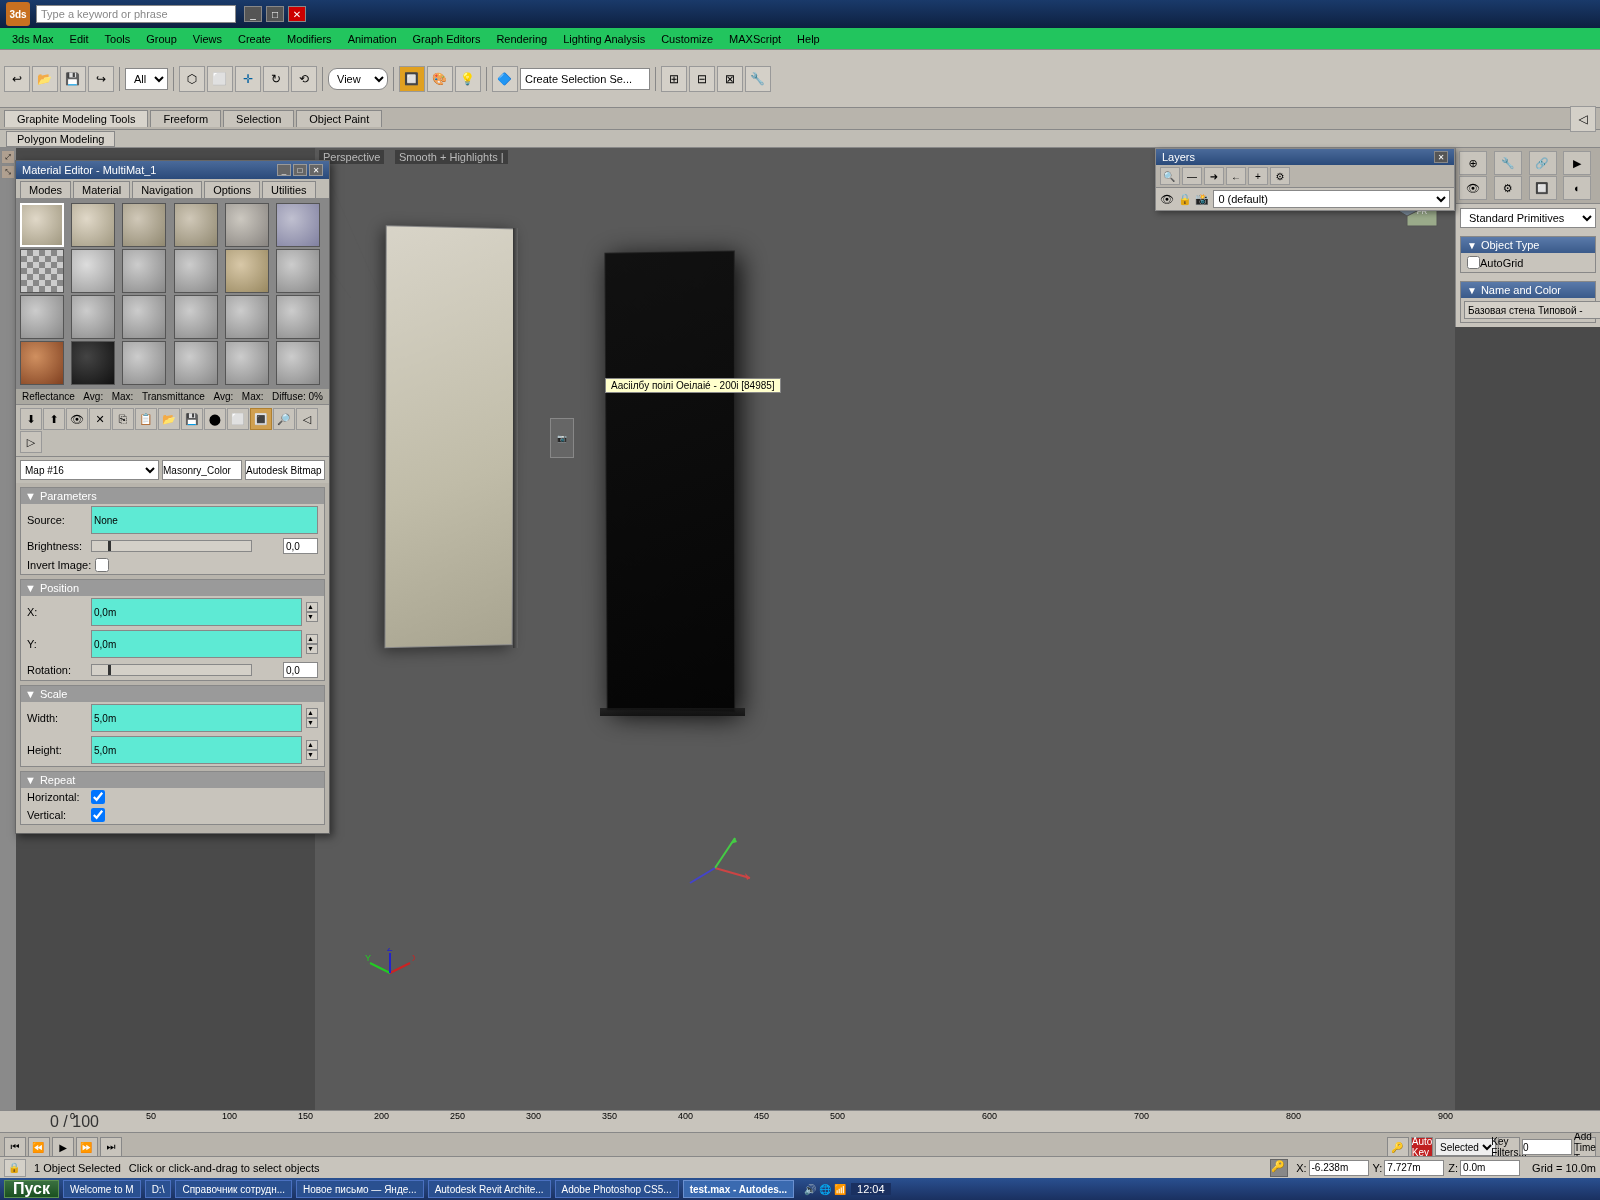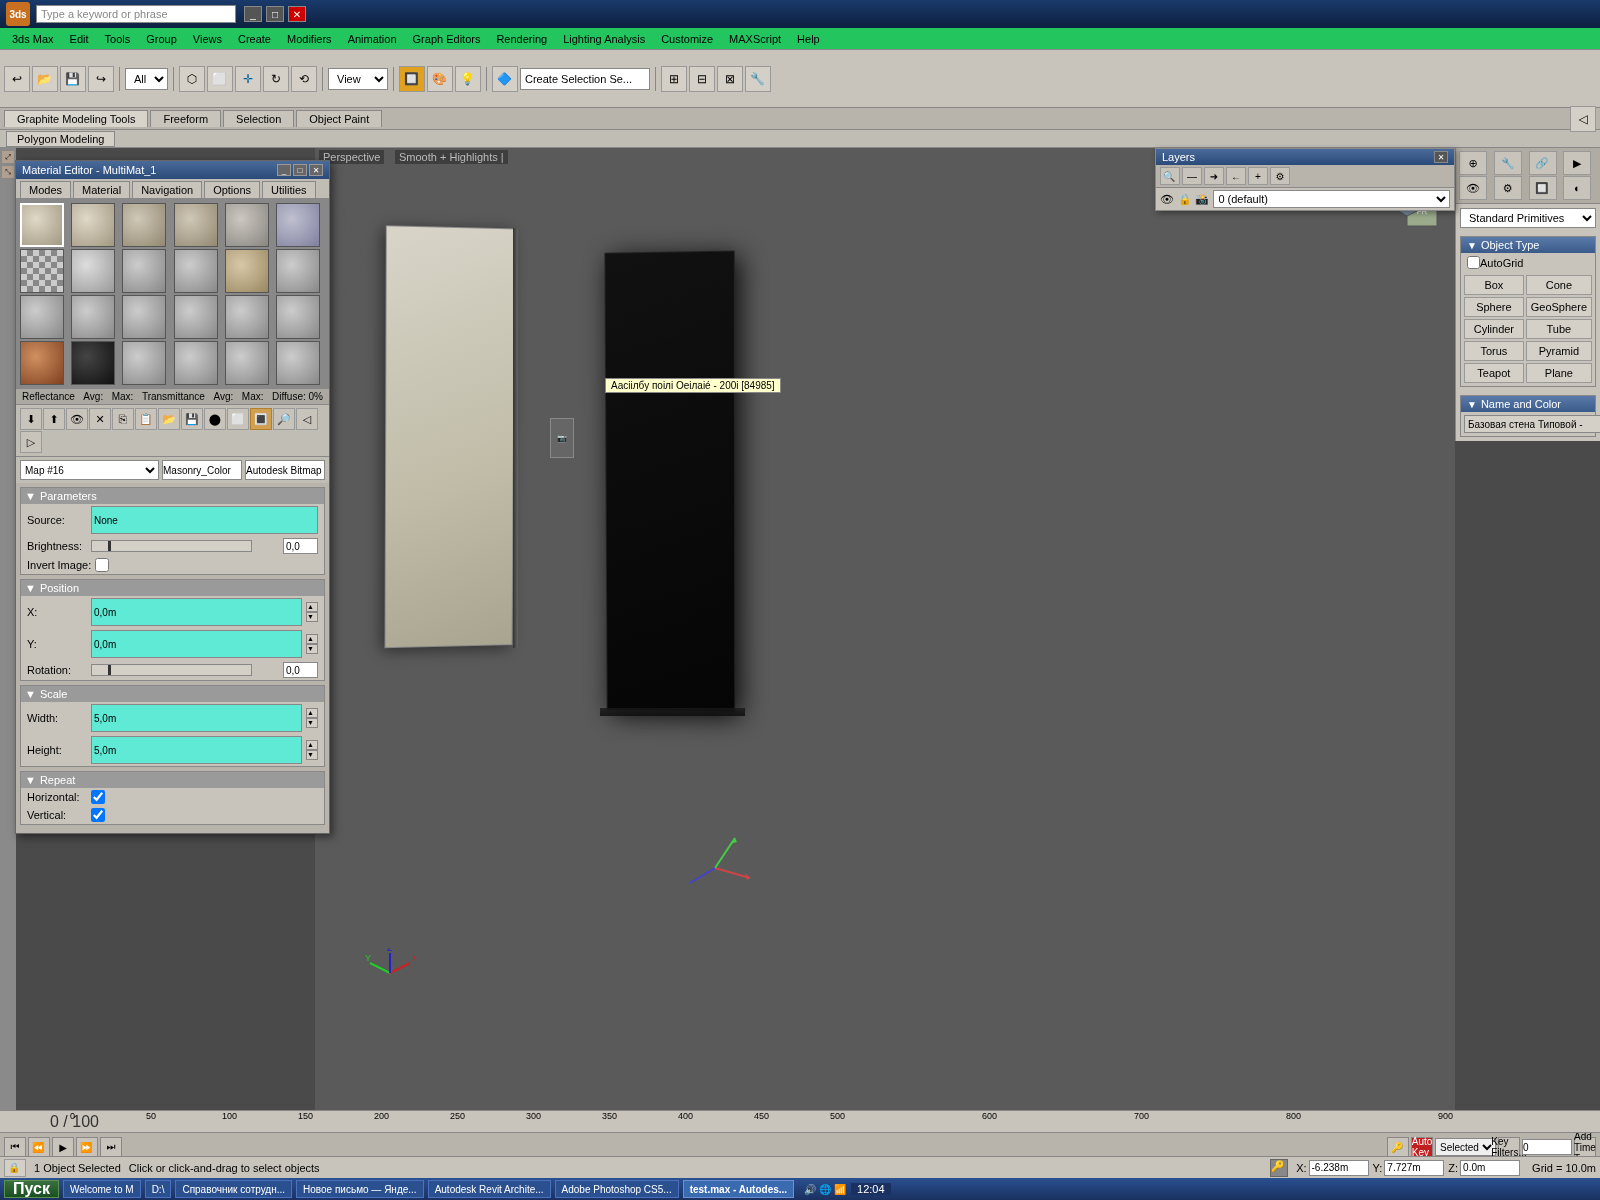--- a/index.html
+++ b/index.html
@@ -662,21 +662,21 @@
   <div class="toolbar-btn">↪</div>
   <div class="toolbar-separator"></div>
   <select class="toolbar-dropdown"><option>All</option></select>
   <div class="toolbar-separator"></div>
   <div class="toolbar-btn">⬡</div>
   <div class="toolbar-btn">⬜</div>
   <div class="toolbar-btn" style="background:#d4d0c8; color:#0060a0;">✛</div>
   <div class="toolbar-btn">↻</div>
   <div class="toolbar-btn">⟲</div>
   <div class="toolbar-separator"></div>
-  <select class="toolbar-dropdown" style="width:60px;"><option>View</option></select>
+  <select class="toolbar-dropdown" style="width:60px;border-radius:9px;"><option>View</option></select>
   <div class="toolbar-separator"></div>
   <div class="toolbar-btn" style="background:#e0a020;">🔲</div>
   <div class="toolbar-btn">🎨</div>
   <div class="toolbar-btn">💡</div>
   <div class="toolbar-separator"></div>
   <div style="display:flex;align-items:center;gap:2px;">
     <div class="toolbar-btn">🔷</div>
     <input type="text" class="toolbar-dropdown" value="Create Selection Se..." style="width: 130px;">
   </div>
   <div class="toolbar-separator"></div>
@@ -1021,32 +1021,20 @@
   </select>
 
   <div id="object-type-section">
     <div class="section-header">
       <span class="section-arrow">▼</span>
       <span>Object Type</span>
     </div>
     <div id="obj-type-autogrid">
       <input type="checkbox" style="">
       <span>AutoGrid</span>
-    </div>
-    <div id="obj-type-grid">
-      <div class="obj-btn">Box</div>
-      <div class="obj-btn">Cone</div>
-      <div class="obj-btn">Sphere</div>
-      <div class="obj-btn">GeoSphere</div>
-      <div class="obj-btn">Cylinder</div>
-      <div class="obj-btn">Tube</div>
-      <div class="obj-btn">Torus</div>
-      <div class="obj-btn">Pyramid</div>
-      <div class="obj-btn">Teapot</div>
-      <div class="obj-btn">Plane</div>
     </div>
   </div>
 
   <div id="name-color-section">
     <div class="section-header">
       <span class="section-arrow">▼</span>
       <span>Name and Color</span>
     </div>
     <div id="name-color-input">
       <input type="text" value="Базовая стена Типовой -" style="">

